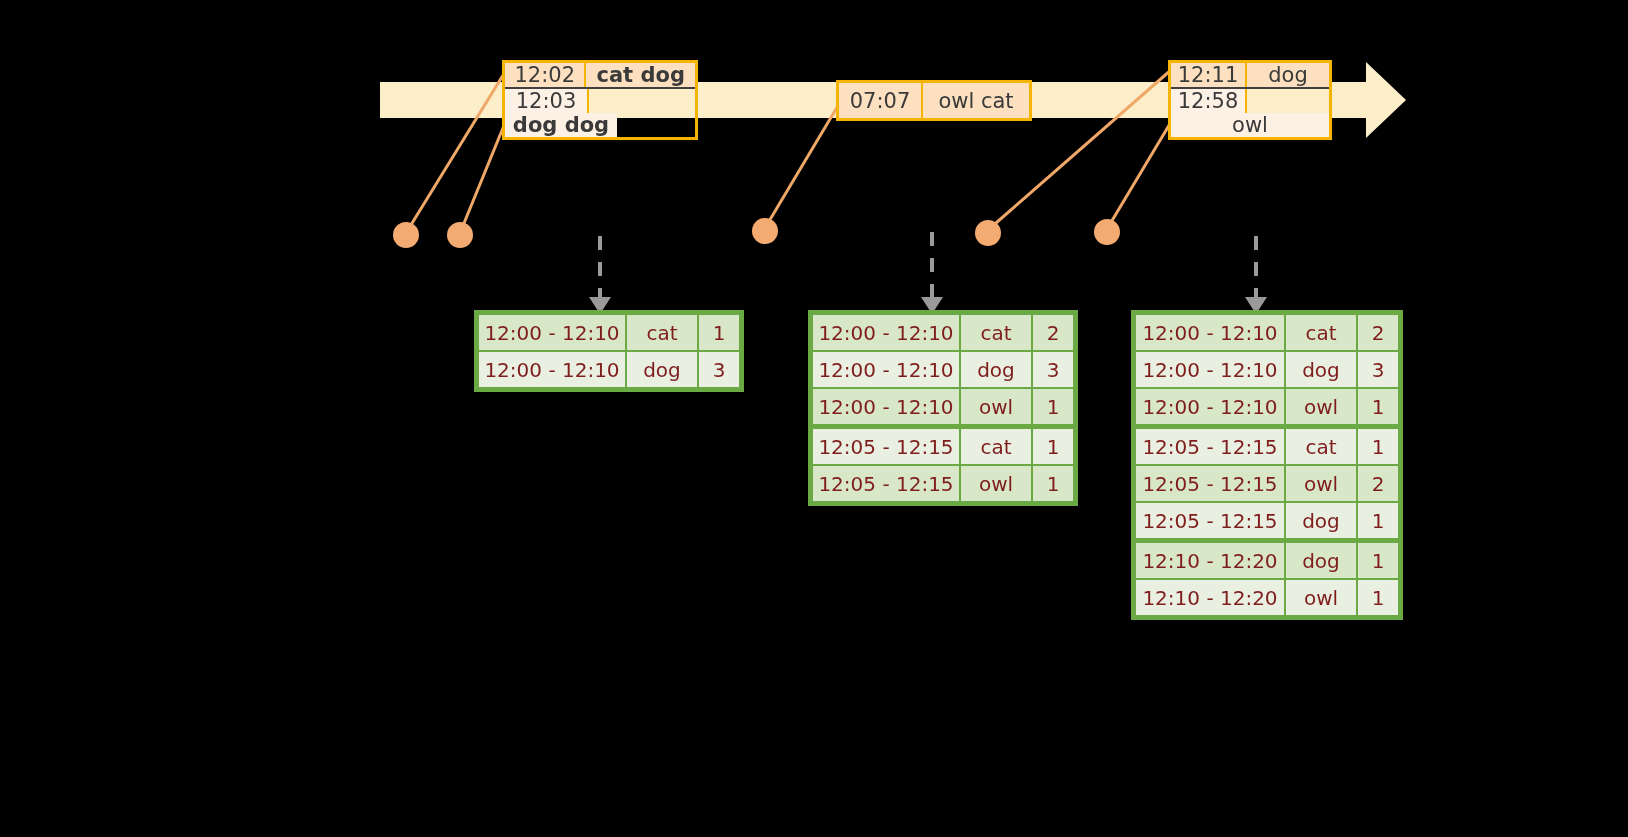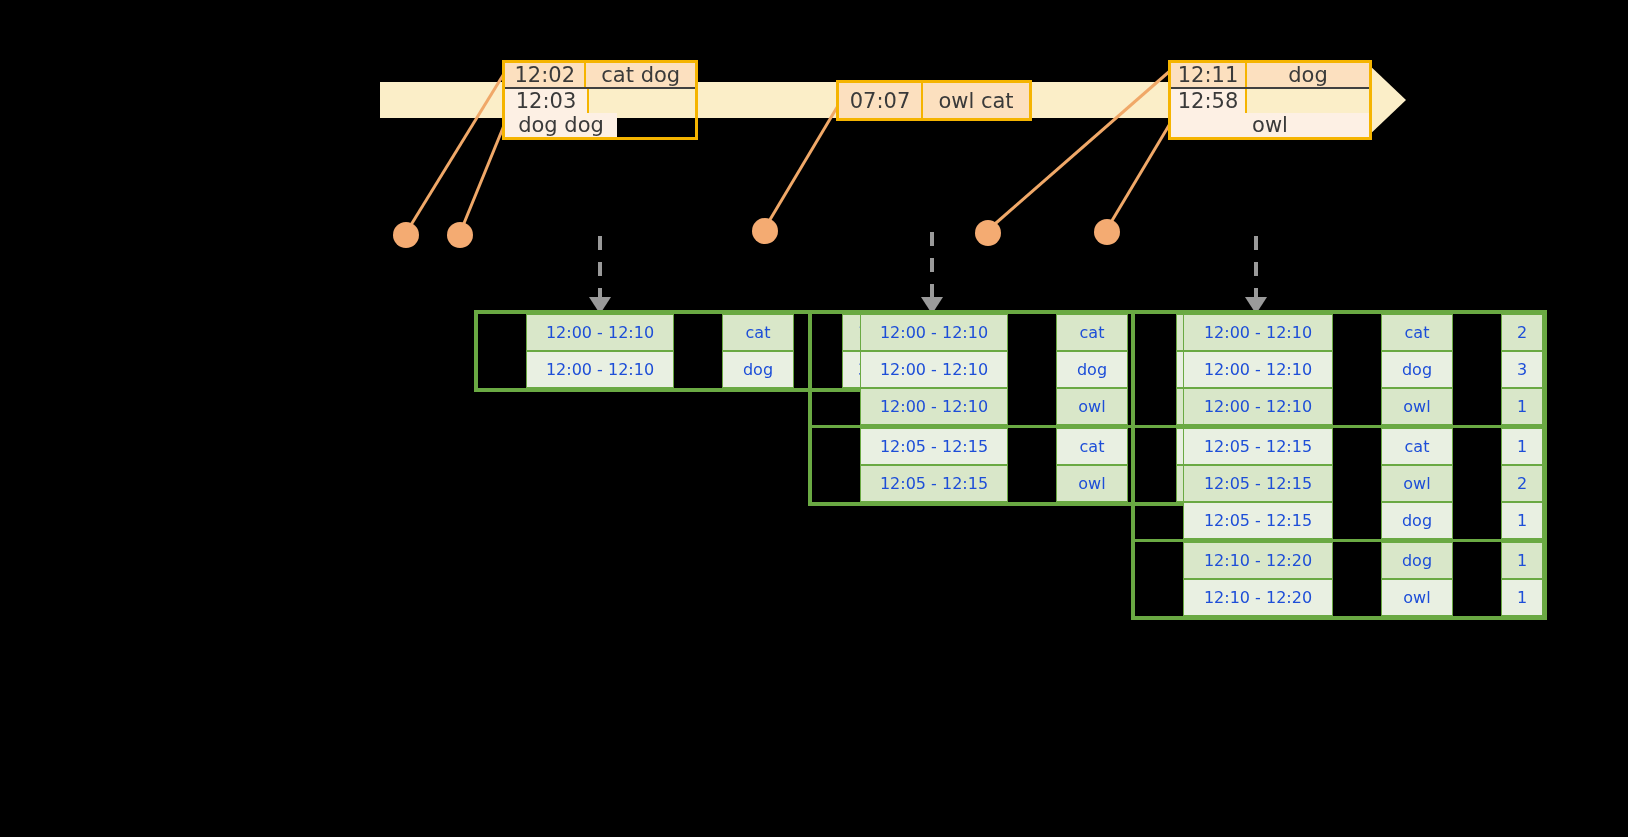--- a/index.html
+++ b/index.html
@@ -21,39 +21,39 @@
   .evt-row{display:flex;flex:1 1 auto;}
   .evt-row + .evt-row{border-top:2px solid #404040;flex-direction:column;}
   .evt-time,.evt-words{display:flex;align-items:center;justify-content:center;
        font-size:21px;color:#3a3a3a;box-sizing:border-box;}
   .evt-time{width:84px;border-right:2px solid #f5b400;}
   .evt-words{flex:1 1 auto;}
   .shade-a .evt-time,.shade-a .evt-words{background:#fce0bf;}
   .shade-b .evt-time,.shade-b .evt-words{background:#fdf0e4;}
 
   #evt1{left:502px;top:60px;width:196px;height:80px;}
-  #evt1 .evt-words{width:112px;}
+  #evt1 .evt-words{width:112px;font-weight:bold;}
   #evt2{left:836px;top:80px;width:196px;height:41px;}
-  #evt3{left:1168px;top:60px;width:204px;height:80px;}
+  #evt3{left:1168px;top:60px;width:164px;height:80px;}
   #evt3 .evt-time{width:76px;}
 
   
   .dash-arrow{position:absolute;width:4px;background:transparent;}
   .dash-line{position:absolute;left:0;top:0;width:4px;height:100%;
        background:repeating-linear-gradient(to bottom,#9a9a9a 0 14px,transparent 14px 26px);}
   .dash-head{position:absolute;left:-9px;bottom:-16px;width:0;height:0;
        border-left:11px solid transparent;border-right:11px solid transparent;
        border-top:17px solid #9a9a9a;}
 
   
   .gtable{position:absolute;border:4px solid #6aa943;box-sizing:border-box;}
   .grow{display:flex;}
-  .gcell{font-size:16px;color:#1d4ed8;box-sizing:border-box;
+  .gcell{font-size:20px;color:#7f1d1d;box-sizing:border-box;
          display:flex;align-items:center;justify-content:center;height:37px;
-         border:1px solid #6aa943;margin-left:48px;}
+         border:1px solid #6aa943;}
   .c-win{width:148px;}
   .c-key{width:72px;}
   .c-cnt{width:42px;}
   .gshade-a .gcell{background:#d9e7c9;}
   .gshade-b .gcell{background:#e9f0e2;}
   .gsep{border-top:3px solid #6aa943;}
 
   #tbl1{left:474px;top:310px;}
   #tbl2{left:808px;top:310px;}
   #tbl3{left:1131px;top:310px;}

